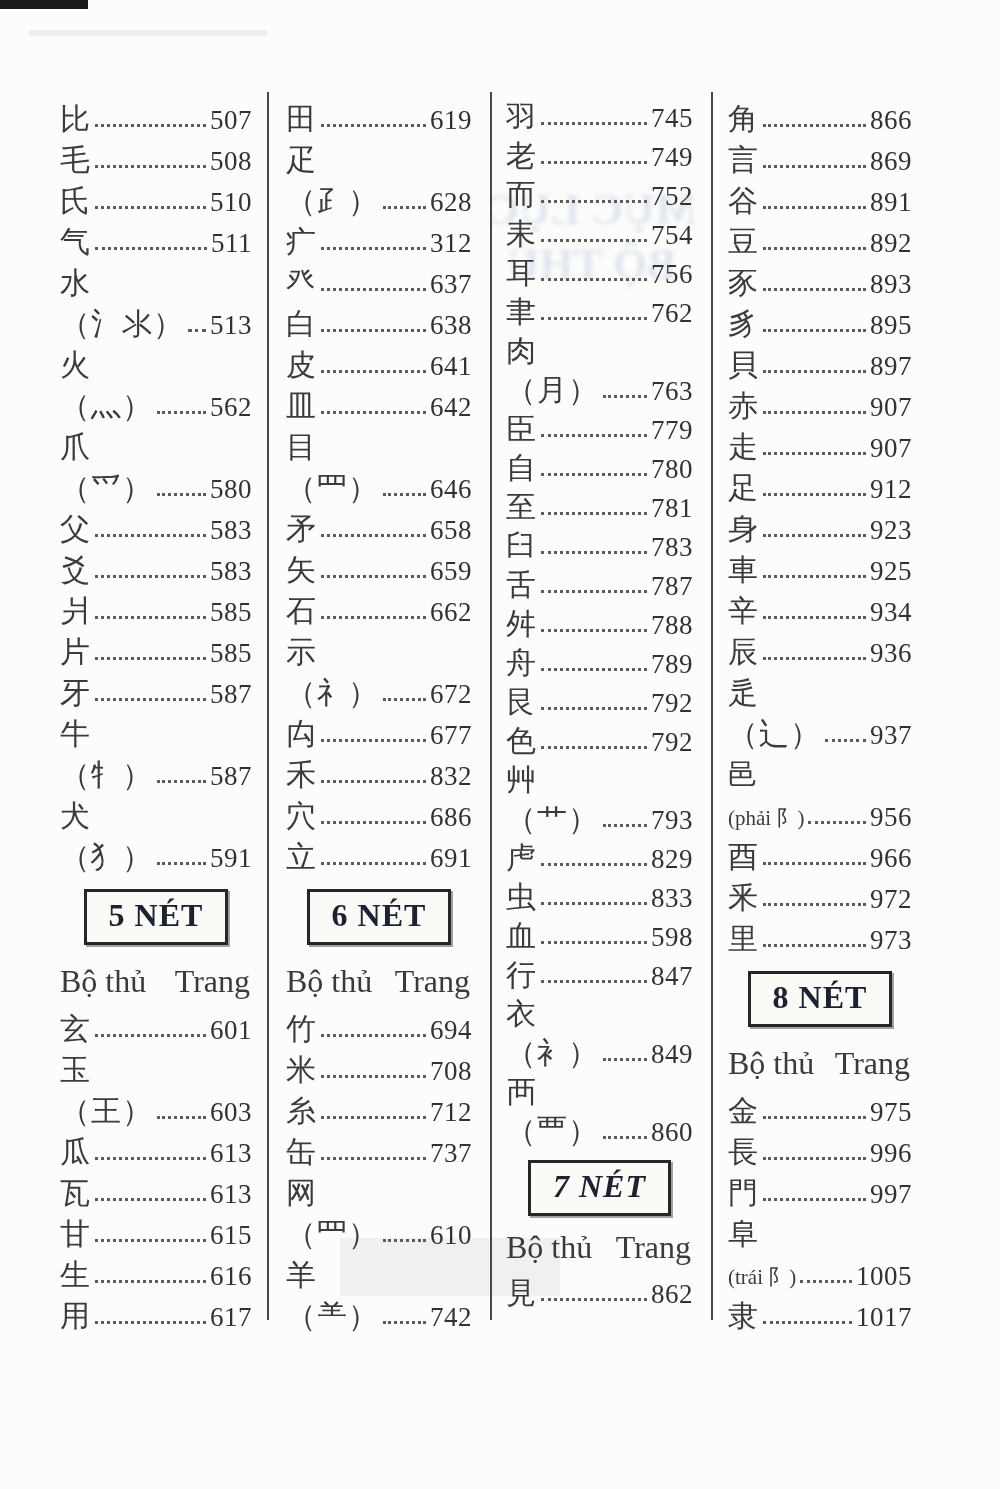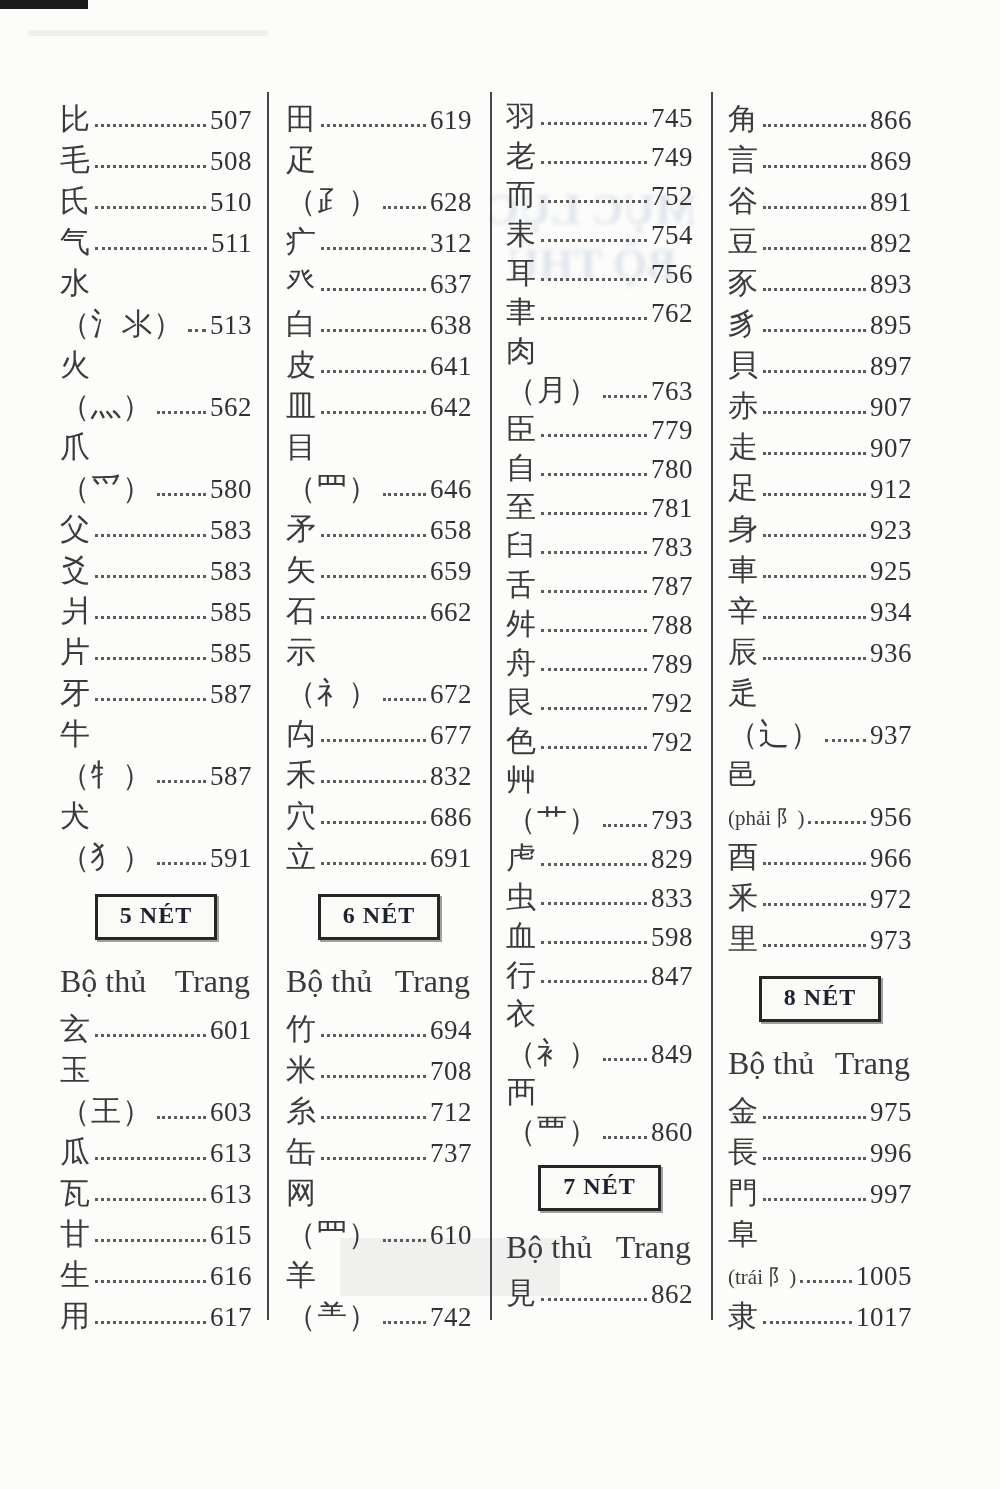--- a/index.html
+++ b/index.html
@@ -41,27 +41,27 @@
 
   .row { height:41px; display:flex; align-items:flex-end; }
   .col.tight .row { height:39px; }
 
   .char { font-size:30px; line-height:1; padding-bottom:4px; white-space:nowrap; letter-spacing:1px; }
   .char.latin { font-size:21px; padding-bottom:6px; letter-spacing:0; }
   .leader { flex:1; border-bottom:3px dotted #5c5c5c; margin:0 4px 11px 4px; min-width:14px; }
   .num { font-size:27px; line-height:1; padding-bottom:4px; color:#323232; letter-spacing:0.5px; }
 
   .header-row { height:82px; display:flex; align-items:center; justify-content:center; }
-  .col.tight .header-row { height:76px; }
+  .col.tight .header-row { height:76px;font-style:italic; }
   .header-box {
     border:3px solid #262626;
     background:#fafaf7;
     box-shadow:2px 2px 0 rgba(50,50,50,0.45);
     padding:5px 22px 8px 22px;
-    font-size:24px; font-weight:bold;
+    font-size:32px; font-weight:bold;
     color:#1d2230;
     letter-spacing:1px;
   }
   .labels-row { height:42px; display:flex; justify-content:space-between; align-items:flex-end;
                 font-size:32px; color:#3a3a3a; padding:0 2px 7px 0;text-align:center; }
   .col.tight .labels-row { height:40px; }
 
   .footer { position:absolute; left:0; top:1372px; width:100%; text-align:center;
             font-size:27px; color:#474747; letter-spacing:2px; }
 </style>

